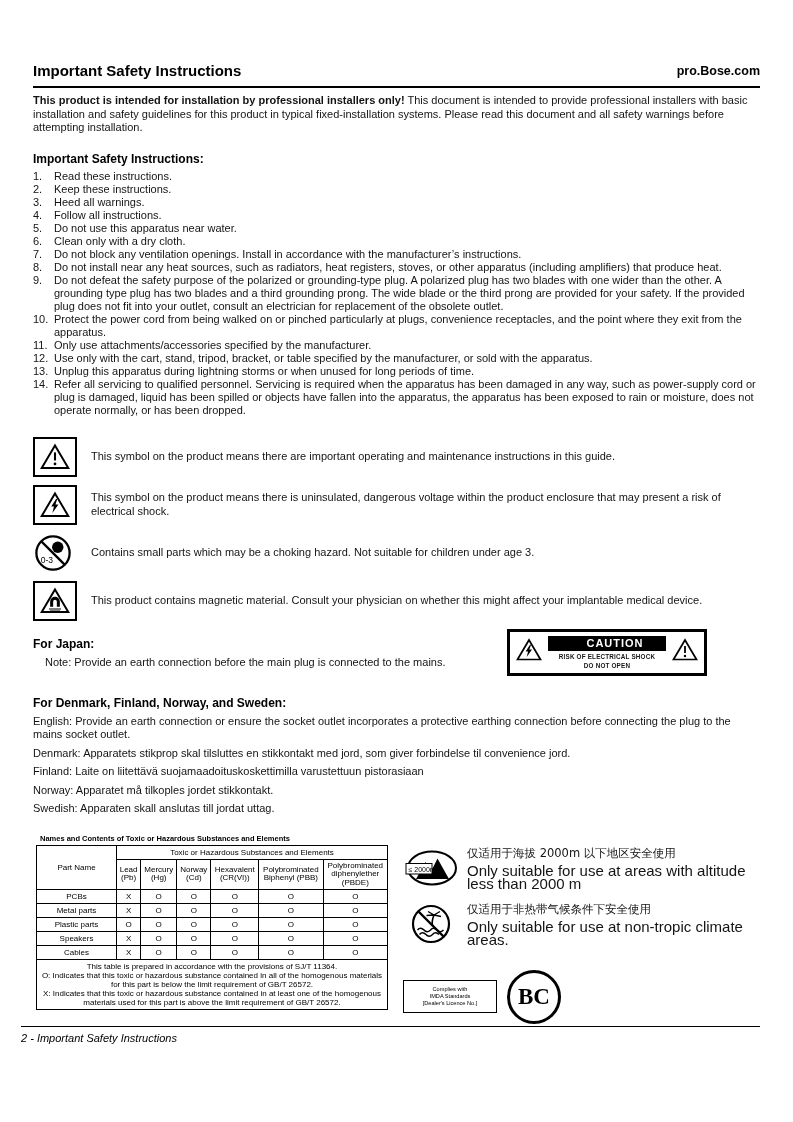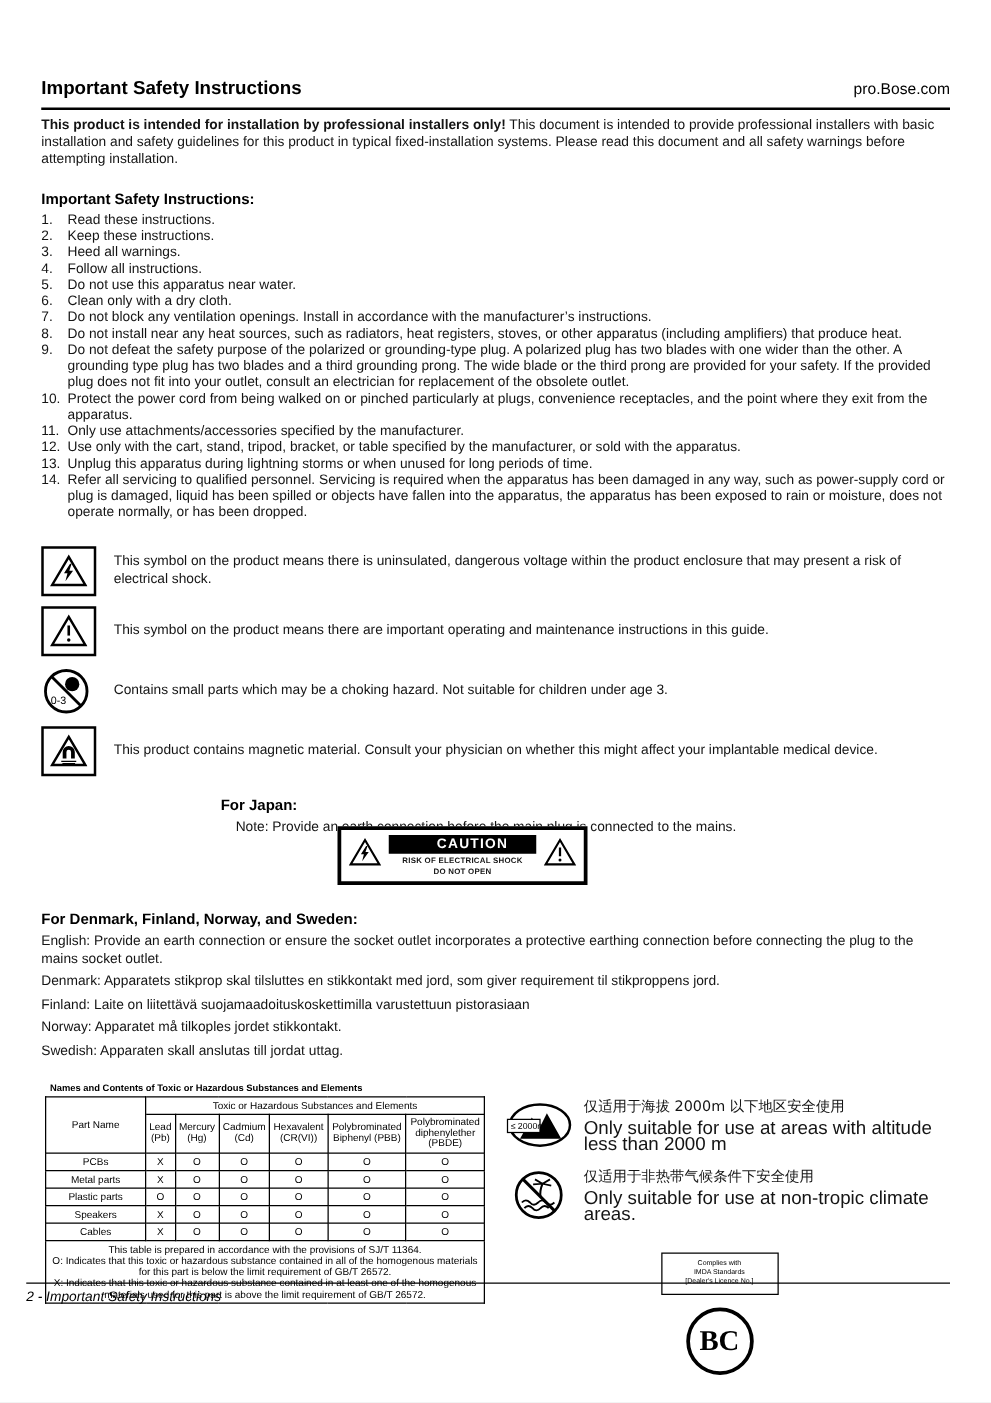--- a/index.html
+++ b/index.html
@@ -3,41 +3,41 @@
 <meta charset="utf-8">
 <style>
   * { margin:0; padding:0; box-sizing:border-box; }
   html,body { background:#e9e9e9; }
   body { font-family:"Liberation Sans", sans-serif; }
   .page { width:793px; height:1122px; background:#ffffff; margin:0 auto; position:relative; color:#141414; overflow:hidden; }
   .content { padding:62px 33px 0 33px; }
 
   .doc-header { display:flex; justify-content:space-between; align-items:center; border-bottom:2px solid #000; padding-bottom:7px; }
   .doc-header h1 { font-size:15px; font-weight:bold; color:#000; }
-  .site { font-size:12.5px; font-weight:normal; color:#000; }
+  .site { font-size:12.5px; font-weight:bold; color:#000; }
 
   .keep { margin-top:15px; font-size:11.5px; font-weight:bold; color:#000; }
   .intro { margin-top:6px; font-size:11px; line-height:13.5px; }
   .bold { font-weight:bold; }
   h2.sec { font-size:12px; font-weight:bold; color:#000; }
   .mt-head { margin-top:17px; }
 
   .inst-list { list-style:none; margin-top:4px; }
   .inst-item { display:flex; font-size:11px; line-height:13px; }
   .inst-item .num { width:21px; flex:none; }
   .inst-item .txt { flex:1; }
 
   .symbols { margin-top:20px; }
   .symbol-row { display:flex; align-items:center; margin-bottom:8px; min-height:40px; }
   .sym-cell { width:46px; flex:none; display:flex; justify-content:flex-start; }
   .sym-box { width:44px; height:40px; border:2px solid #000; display:flex; align-items:center; justify-content:center; background:#fff; }
   .sym-round { width:40px; height:40px; display:flex; align-items:center; justify-content:center; }
   .sym-text { font-size:11px; line-height:13.5px; margin-left:12px; flex:1; }
 
-  .japan-row { margin-top:16px; display:flex; justify-content:space-between; align-items:center;flex-direction:column; }
+  .japan-row { margin-top:16px; display:flex; justify-content:space-between; align-items:flex-start; }
   .japan-left { width:440px; }
   .japan-note { margin-top:5px; font-size:11px; line-height:13.5px; max-width:420px;padding-left:12px; }
   .caution-box { width:200px; border:3px solid #000; padding:4px 6px; display:flex; align-items:center; gap:6px; margin-top:-8px; margin-right:53px; background:#fff; }
   .caution-center { flex:1; text-align:center; }
   .caution-title { background:#000; color:#fff; font-weight:bold; font-size:11px; letter-spacing:1px; padding:1px 0 2px 16px; }
   .caution-line { font-size:6.3px; font-weight:bold; margin-top:2px; letter-spacing:0.2px; }
 
   .nordic { margin-top:20px; }
   .nordic-line { margin-top:5px; font-size:11px; line-height:13.5px; }
 
@@ -51,21 +51,21 @@
   td.colh { white-space:pre-line; font-size:7.3px; line-height:8.6px; padding:2px 1px; }
   td.part { text-align:left; padding:2px 3px; }
   td.footnote { text-align:left; font-size:7.4px; line-height:9px; white-space:pre-line; padding:3px 4px; }
 
   .right-col { flex:1; padding-top:12px; }
   .reg-row { display:flex; align-items:center; gap:8px; margin-bottom:12px; }
   .reg-icon { width:56px; flex:none; display:flex; justify-content:center; }
   .reg-text { flex:1; }
   .cjk { font-size:11.5px; line-height:14px; font-family:"DejaVu Sans", sans-serif; }
   .reg-en { font-size:15px; margin-top:4px; line-height:13px; }
-  .compliance-row { display:flex; justify-content:flex-end; align-items:center; gap:10px; margin-top:24px; padding-right:12px;flex-direction:column; }
+  .compliance-row { display:flex; align-items:center; gap:10px; margin-top:24px; padding-right:12px; }
   .imda-box { border:1px solid #000; width:94px; padding:5px 3px; font-size:5.6px; line-height:7.2px; text-align:center; white-space:pre-line; color:#000; }
   .bc-circle { width:54px; height:54px; border:3px solid #000; border-radius:50%; display:flex; align-items:center; justify-content:center; font-family:"Liberation Serif", serif; font-size:23px; font-weight:bold; color:#000; }
 
   .doc-footer { position:absolute; left:21px; right:33px; top:1026px; border-top:1.5px solid #000; padding-top:5px; }
   .footer-text { font-style:italic; font-size:11px; color:#000; }
 </style>
 </head>
 <body>
 
 <div class="page">
@@ -134,44 +134,44 @@
           <span class="num">13.</span>
           <span class="txt">Unplug this apparatus during lightning storms or when unused for long periods of time.</span>
         </li>
       <li class="inst-item">
           <span class="num">14.</span>
           <span class="txt">Refer all servicing to qualified personnel. Servicing is required when the apparatus has been damaged in any way, such as power-supply cord or plug is damaged, liquid has been spilled or objects have fallen into the apparatus, the apparatus has been exposed to rain or moisture, does not operate normally, or has been dropped.</span>
         </li>
     </ol>
 
     <div class="symbols">
-
-      <div class="symbol-row">
-        <span class="sym-cell">
-            <span class="sym-box">
-          <svg width="30" height="28" viewBox="0 0 26 24">
-                <path d="M13 2 L24.5 21.5 L1.5 21.5 Z" fill="none" stroke="#000" stroke-width="1.7"></path>
-                <path d="M13.9 6.8 L9.7 13.4 L12.1 13.4 L10.7 18.9 L16 11.6 L13.4 11.6 L15 6.8 Z" fill="#000"></path>
-              </svg>
-        </span>
-          </span>
-        <p class="sym-text">This symbol on the product means there is uninsulated, dangerous voltage within the product enclosure that may present a risk of electrical shock.</p>
-      </div>
 
       <div class="symbol-row">
         <span class="sym-cell">
             <span class="sym-box">
           <svg width="30" height="28" viewBox="0 0 26 24">
                 <path d="M13 2 L24.5 21.5 L1.5 21.5 Z" fill="none" stroke="#000" stroke-width="1.7"></path>
                 <rect x="12.1" y="8" width="1.8" height="7" fill="#000"></rect>
                 <circle cx="13" cy="18" r="1.2" fill="#000"></circle>
               </svg>
         </span>
           </span>
         <p class="sym-text">This symbol on the product means there are important operating and maintenance instructions in this guide.</p>
+      </div>
+
+      <div class="symbol-row">
+        <span class="sym-cell">
+            <span class="sym-box">
+          <svg width="30" height="28" viewBox="0 0 26 24">
+                <path d="M13 2 L24.5 21.5 L1.5 21.5 Z" fill="none" stroke="#000" stroke-width="1.7"></path>
+                <path d="M13.9 6.8 L9.7 13.4 L12.1 13.4 L10.7 18.9 L16 11.6 L13.4 11.6 L15 6.8 Z" fill="#000"></path>
+              </svg>
+        </span>
+          </span>
+        <p class="sym-text">This symbol on the product means there is uninsulated, dangerous voltage within the product enclosure that may present a risk of electrical shock.</p>
       </div>
 
       <div class="symbol-row">
         <span class="sym-cell">
             <span class="sym-round">
           <svg width="38" height="38" viewBox="0 0 40 40">
                 <circle cx="20" cy="20" r="17.5" fill="none" stroke="#000" stroke-width="2.4"></circle>
                 <circle cx="25" cy="14" r="6" fill="#000"></circle>
                 <line x1="8" y1="8" x2="32.5" y2="32.5" stroke="#000" stroke-width="2.4"></line>
                 <text x="7" y="31" font-size="9" font-family="Liberation Sans, sans-serif" fill="#000">0-3</text>
@@ -219,42 +219,42 @@
               <rect x="12.1" y="8" width="1.8" height="7" fill="#000"></rect>
               <circle cx="13" cy="18" r="1.2" fill="#000"></circle>
             </svg>
         </span>
       </div>
     </div>
 
     <div class="nordic">
       <h2 class="sec">For Denmark, Finland, Norway, and Sweden:</h2>
       <p class="nordic-line">English: Provide an earth connection or ensure the socket outlet incorporates a protective earthing connection before connecting the plug to the mains socket outlet.</p>
-      <p class="nordic-line">Denmark: Apparatets stikprop skal tilsluttes en stikkontakt med jord, som giver requirement til stikproppens jord.</p>
+      <p class="nordic-line">Denmark: Apparatets stikprop skal tilsluttes en stikkontakt med jord, som giver forbindelse til convenience jord.</p>
       <p class="nordic-line">Finland: Laite on liitettävä suojamaadoituskoskettimilla varustettuun pistorasiaan</p>
       <p class="nordic-line">Norway: Apparatet må tilkoples jordet stikkontakt.</p>
       <p class="nordic-line">Swedish: Apparaten skall anslutas till jordat uttag.</p>
     </div>
 
     <div class="bottom-row">
 
       <div class="table-col">
         <div class="tbl-caption">Names and Contents of Toxic or Hazardous Substances and Elements</div>
         <table class="hazard">
           <tbody>
               <tr>
             <td class="pn-h" rowspan="2">Part Name</td>
             <td class="group" colspan="6">Toxic or Hazardous Substances and Elements</td>
           </tr>
           <tr>
             <td class="colh">Lead
 (Pb)</td>
             <td class="colh">Mercury
 (Hg)</td>
-            <td class="colh">Cadmium
+            <td class="colh">Norway
 (Cd)</td>
             <td class="colh">Hexavalent
 (CR(VI))</td>
             <td class="colh">Polybrominated
 Biphenyl (PBB)</td>
             <td class="colh">Polybrominated
 diphenylether
 (PBDE)</td>
           </tr>
           <tr>

